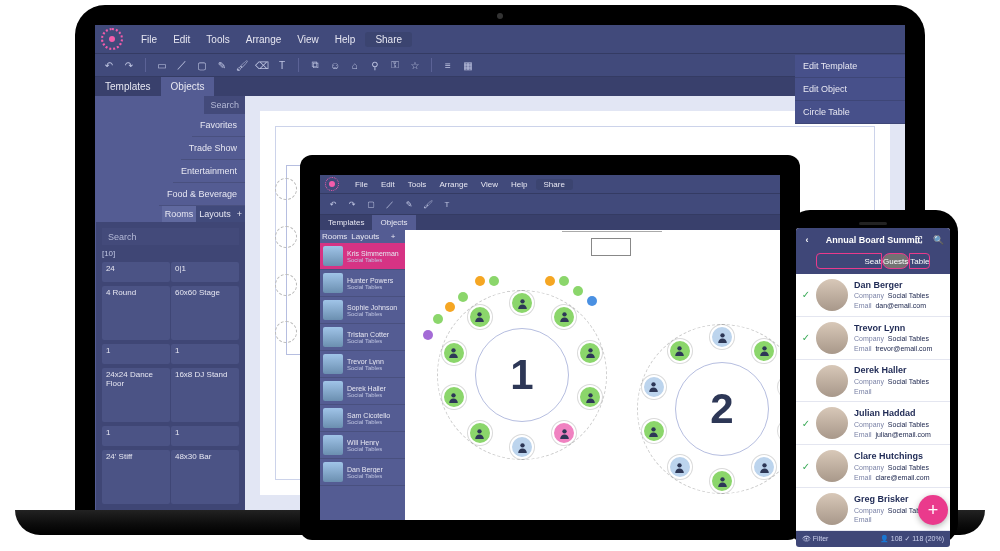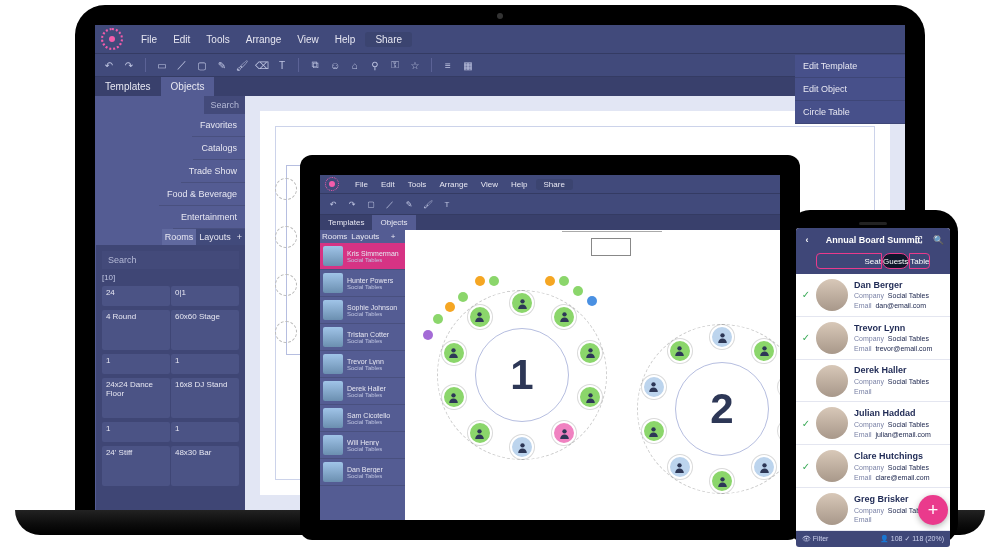--- a/index.html
+++ b/index.html
@@ -72,21 +72,21 @@
   .l-body{flex:1;display:flex;overflow:hidden;background:#e8ebf5;}
   .l-sidebar{width:150px;background:#545c93;display:flex;flex-direction:column;font-size:9px;align-items:flex-end;}
   .side-search{height:18px;background:#434a7a;padding:0 6px;display:flex;align-items:center;color:#b4b9d6;}
   .side-item{padding:6px 8px;border-bottom:1px solid #49507f;cursor:pointer;margin-left:20px;}
   .l-subtabs{display:flex;background:#414a7b;}
   .lsubtab{flex:1;padding:3px;text-align:center;cursor:pointer;}
   .lsubtab.active{background:#60699f;}
   .side-dark{flex:1;background:#3f4675;display:flex;flex-direction:column;padding:6px;gap:4px;overflow:hidden;}
   .side-row{display:flex;gap:1px;}
   .side-row .box{flex:1;background:#4b5385;height:20px;border-radius:2px;padding:2px 4px;font-size:8px;}
-  .side-row .tall{height:40px;}
+  .side-row .tall{height:54px;}
   .l-canvas{flex:1;position:relative;background:#fff;border:15px solid #e2e6f4;overflow:hidden;}
   .l-canvas-inner{position:absolute;inset:15px;border:1px solid #ccd3ea;background:#fff;}
   .l-stage{position:absolute;left:10px;top:38px;width:55px;height:190px;border:1px solid #b6bee0;}
   .stage-circ{width:22px;height:22px;border:1px dashed #bbb;border-radius:50%;position:absolute;}
   .l-right-menu{width:110px;position:absolute;right:20px;top:50px;background:#47508a;display:flex;flex-direction:column;font-size:9px;}
   .l-right-menu div{padding:6px 8px;border-bottom:1px solid #3e4677;}
 
   
   .tablet{
     position:absolute;left:300px;top:155px;width:500px;height:385px;background:#000;border-radius:12px;padding:20px;
@@ -127,21 +127,21 @@
   .phone-screen{width:100%;height:100%;background:#fff;border-radius:3px;display:flex;flex-direction:column;overflow:hidden;font-size:8px;}
   .speaker{height:10px;display:flex;justify-content:center;align-items:center;}
   .speaker::after{content:"";width:28px;height:3px;background:#222;border-radius:2px;}
   .p-header{background:#3f4778;color:#fff;height:24px;display:flex;align-items:center;justify-content:center;position:relative;font-size:9px;font-weight:600;}
   .p-header .back,.p-header .act{position:absolute;top:0;height:100%;width:22px;display:flex;align-items:center;justify-content:center;cursor:pointer;}
   .p-header .back{left:0;} .p-header .act.r1{right:20px;} .p-header .act.r2{right:0;}
   .p-tabstrip{background:#3f4778;display:flex;height:22px;align-items:center;justify-content:center;gap:0;padding:0 20px 4px;}
   .segbtn{flex:1;height:16px;display:flex;align-items:center;justify-content:center;border:1px solid #ea3a8c;color:#fff;font-size:8px;cursor:pointer;}
   .segbtn:first-child{border-radius:4px 0 0 4px;padding-left:48px;}
   .segbtn:last-child{border-radius:0 4px 4px 0;}
-  .segbtn.active{background:#0f172a;border-radius:8px;}
+  .segbtn.active{background:#737373;border-radius:8px;}
   .p-list{flex:1;overflow:hidden;display:flex;flex-direction:column;}
   .p-guest{display:flex;align-items:center;height:44px;border-bottom:1px solid #e4e6f0;position:relative;cursor:pointer;}
   .p-guest .ck{width:20px;display:flex;align-items:center;justify-content:center;color:#3aaa57;font-size:10px;}
   .p-guest .pav{width:32px;height:32px;border-radius:50%;background:linear-gradient(#d8c8b8,#a8988a);flex-shrink:0;margin-right:6px;}
   .p-guest .pinf{flex:1;font-size:7px;color:#18224a;line-height:1.4;overflow:hidden;}
   .p-guest .pnm{font-size:9px;font-weight:600;color:#1f2a55;}
   .p-guest .ky{color:#7a82a6;}
   .p-fab{position:absolute;right:10px;bottom:20px;width:30px;height:30px;border-radius:50%;background:#ea3a8c;color:#fff;display:flex;align-items:center;justify-content:center;font-size:18px;cursor:pointer;box-shadow:0 2px 6px rgba(0,0,0,.3);}
   .p-footer{height:16px;background:#3f4778;color:#cdd2ee;display:flex;align-items:center;justify-content:space-between;padding:0 6px;font-size:7px;}
 
@@ -187,24 +187,23 @@
         <span class="tool-icn">▦</span>
       </div>
       <div class="l-tabs">
         <div class="ltab">Templates</div>
         <div class="ltab active">Objects</div>
       </div>
       <div class="l-body">
         <div class="l-sidebar">
           <div class="side-search">Search</div>
           <div class="side-item">Favorites</div>
-          <div class="side-item">Catalogs</div>
           <div class="side-item">Trade Show</div>
+          <div class="side-item">Entertainment</div>
           <div class="side-item">Food &amp; Beverage</div>
-          <div class="side-item">Entertainment</div>
           <div class="l-subtabs">
             <div class="lsubtab active">Rooms</div>
             <div class="lsubtab">Layouts</div>
             <div class="lsubtab">+</div>
           </div>
           <div class="side-dark">
             <div class="side-search">Search</div>
             <div style="font-size:8px;color:#bfc5e2;">[10]</div>
             <div class="side-row">
                 <div class="box">24</div>

